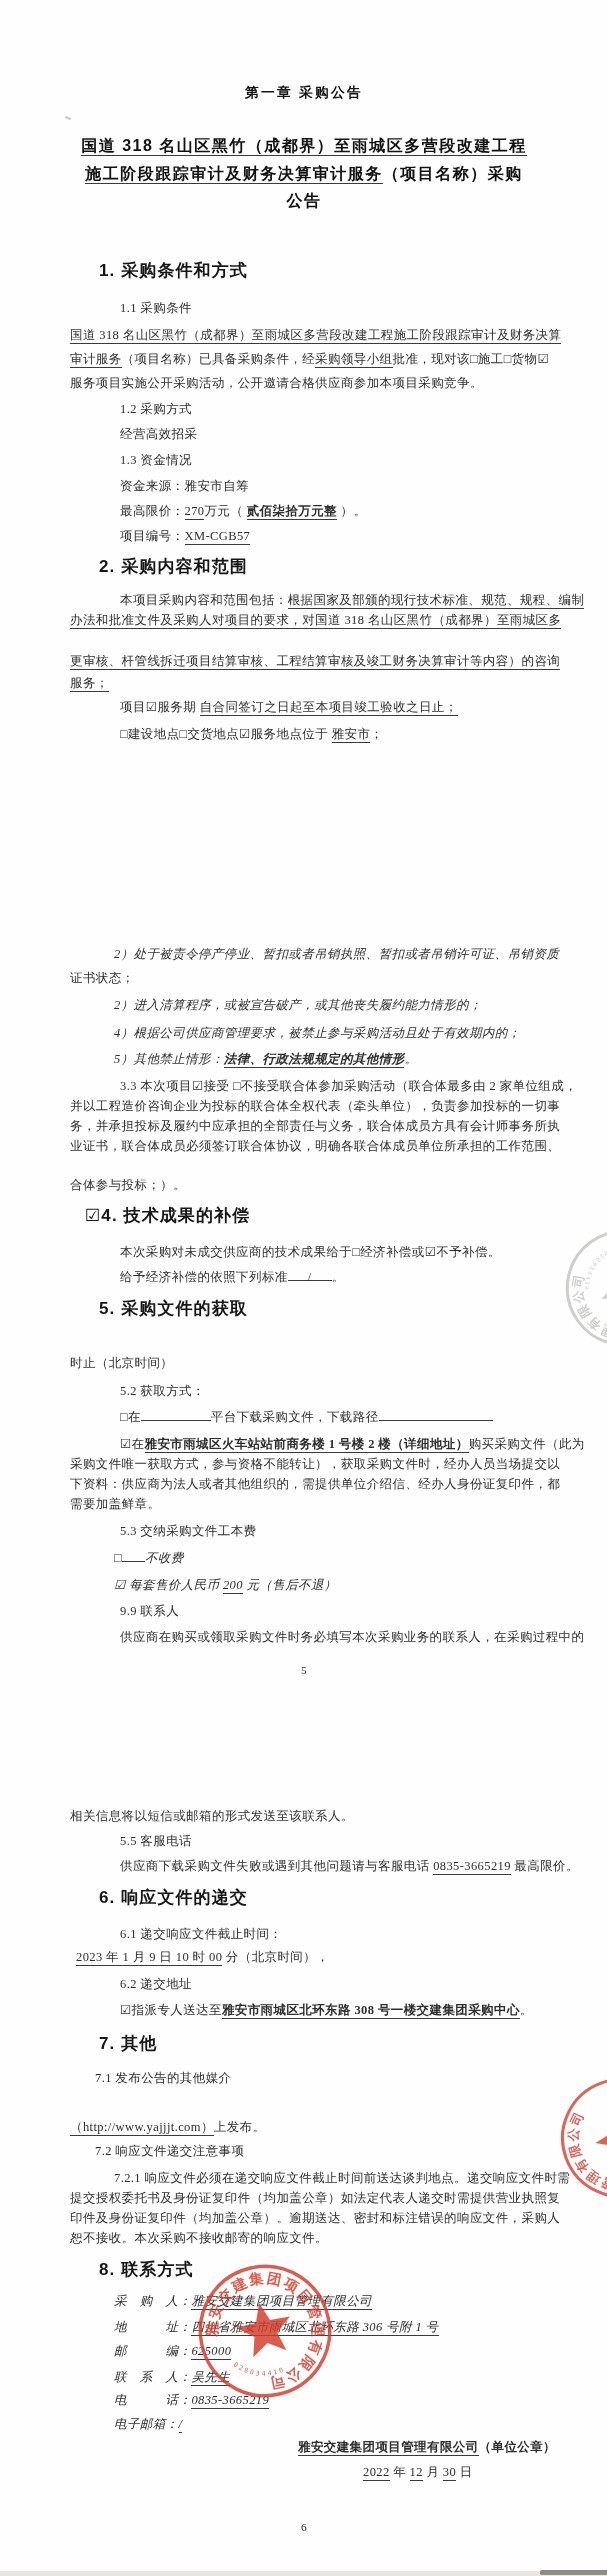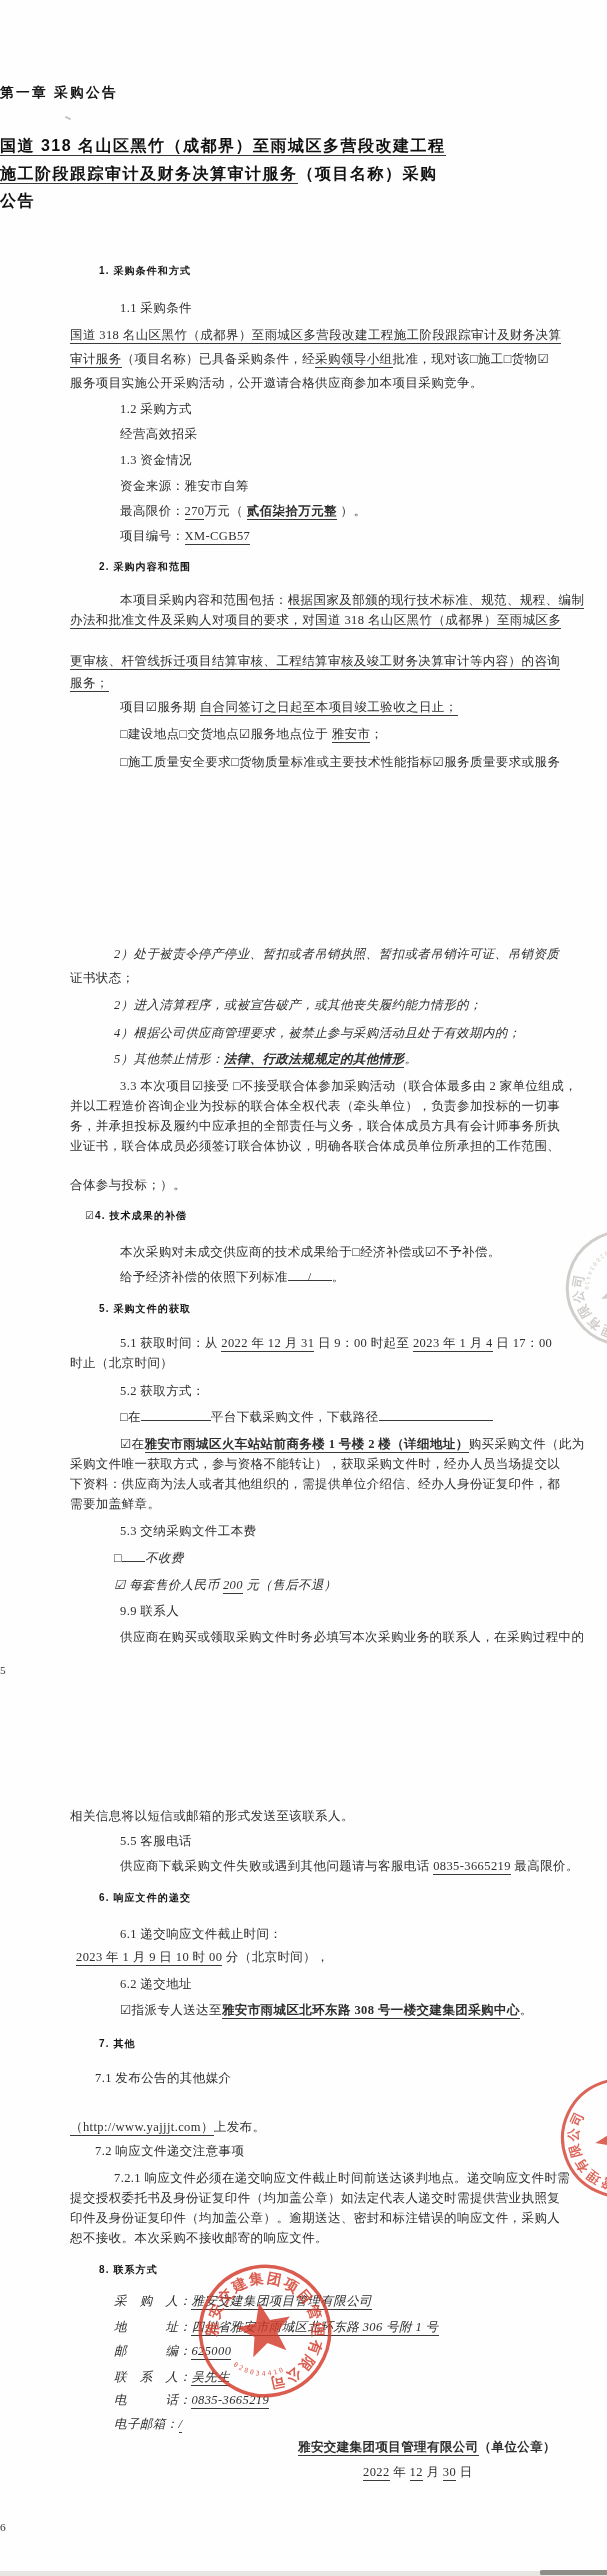--- a/index.html
+++ b/index.html
@@ -14,24 +14,24 @@
   }
   .ln{
     position:absolute;
     left:70px;
     white-space:nowrap;
     font-size:12.5px;
     line-height:16.7px;
     letter-spacing:0.4px;
     color:#2e2e2e;
   }
-  .c{left:0;right:0;}
+  .c{left:0;right:0;text-align:center;}
   .in{left:120px;}          
   .it{left:114px;font-style:italic;}          
-  .sh{left:99px;font-family:"Liberation Sans","DejaVu Sans",sans-serif;font-size:10px;font-weight:bold;letter-spacing:1.1px;color:#161616;}
+  .sh{left:99px;font-family:"Liberation Sans","DejaVu Sans",sans-serif;font-size:17px;font-weight:bold;letter-spacing:1.1px;color:#161616;}
   .chapter{font-family:"Liberation Sans","DejaVu Sans",sans-serif;font-size:13.7px;font-weight:bold;letter-spacing:2.3px;color:#151515;}
   .tl{font-family:"Liberation Sans","DejaVu Sans",sans-serif;font-size:16px;font-weight:bold;letter-spacing:1.5px;color:#111;}
   .u{border-bottom:1.1px solid #3a3a3a;padding-bottom:0.8px;}
   .bcn{font-weight:bold;}
   .blank{display:inline-block;border-bottom:1.1px solid #3a3a3a;height:11.4px;vertical-align:baseline;}
   .bl-90{width:70px;} .bl-150{width:114px;} .bl-28{width:23px;}
   .bl-slash{width:44px;text-align:center;}
   .sp span{letter-spacing:5px;}
   .pageno{font-size:11.4px;color:#333;}
   .stamp{position:absolute;pointer-events:none;}
@@ -67,39 +67,37 @@
   <div class="ln in" style="top:503px"><span>最高限价：</span><span class="u">270</span><span>万元（ </span><span class="u bcn">贰佰柒拾万元整</span><span> ）。</span></div>
   <div class="ln in" style="top:528px"><span>项目编号：</span><span class="u">XM-CGB57</span></div>
 
   <div class="ln sh" style="top:559px">2. 采购内容和范围</div>
   <div class="ln in" style="top:592px"><span>本项目采购内容和范围包括：</span><span class="u">根据国家及部颁的现行技术标准、规范、规程、编制</span></div>
   <div class="ln" style="top:612px"><span class="u">办法和批准文件及采购人对项目的要求，对国道 318 名山区黑竹（成都界）至雨城区多</span></div>
   <div class="ln" style="top:653px"><span class="u">更审核、杆管线拆迁项目结算审核、工程结算审核及竣工财务决算审计等内容）的咨询</span></div>
   <div class="ln" style="top:675px"><span class="u">服务；</span></div>
   <div class="ln in" style="top:699px"><span>项目☑服务期 </span><span class="u">自合同签订之日起至本项目竣工验收之日止；</span></div>
   <div class="ln in" style="top:726px"><span>□建设地点□交货地点☑服务地点位于 </span><span class="u">雅安市</span><span>；</span></div>
-  <div class="ln in" style="top:754px">□施工质量安全要求□货物质量标准或主要技术性能指标☑服务质量要求或服务</div>
 
   <div class="ln it" style="top:946px">2）处于被责令停产停业、暂扣或者吊销执照、暂扣或者吊销许可证、吊销资质</div>
   <div class="ln" style="top:970px">证书状态；</div>
   <div class="ln it" style="top:997px">2）进入清算程序，或被宣告破产，或其他丧失履约能力情形的；</div>
   <div class="ln it" style="top:1025px">4）根据公司供应商管理要求，被禁止参与采购活动且处于有效期内的；</div>
   <div class="ln it" style="top:1051px"><span>5）其他禁止情形：</span><span class="u bcn">法律、行政法规规定的其他情形</span><span>。</span></div>
   <div class="ln in" style="top:1078px">3.3 本次项目☑接受 □不接受联合体参加采购活动（联合体最多由 2 家单位组成，</div>
   <div class="ln" style="top:1098px">并以工程造价咨询企业为投标的联合体全权代表（牵头单位），负责参加投标的一切事</div>
   <div class="ln" style="top:1118px">务，并承担投标及履约中应承担的全部责任与义务，联合体成员方具有会计师事务所执</div>
   <div class="ln" style="top:1138px">业证书，联合体成员必须签订联合体协议，明确各联合体成员单位所承担的工作范围、</div>
   <div class="ln" style="top:1177px">合体参与投标；）。</div>
 
   <div class="ln sh" style="top:1208px;left:85px">☑4. 技术成果的补偿</div>
   <div class="ln in" style="top:1244px">本次采购对未成交供应商的技术成果给于□经济补偿或☑不予补偿。</div>
   <div class="ln in" style="top:1269px"><span>给予经济补偿的依照下列标准</span><span class="blank bl-slash">/</span><span>。</span></div>
 
   <div class="ln sh" style="top:1301px">5. 采购文件的获取</div>
-  <div class="ln in" style="top:1335px"><span>5.1 获取时间：从 </span><span class="u">2022 年 12 月 31</span><span> 日 9：00 时起至 </span><span class="u">2023 年 1 月 4</span><span> 日 17：00</span></div>
   <div class="ln" style="top:1355px">时止（北京时间）</div>
   <div class="ln in" style="top:1383px">5.2 获取方式：</div>
   <div class="ln in" style="top:1409px"><span>□在</span><span class="blank bl-90"></span><span>平台下载采购文件，下载路径</span><span class="blank bl-150"></span></div>
   <div class="ln in" style="top:1436px"><span>☑在</span><span class="u bcn">雅安市雨城区火车站站前商务楼 1 号楼 2 楼（详细地址）</span><span>购买采购文件（此为</span></div>
   <div class="ln" style="top:1456px">采购文件唯一获取方式，参与资格不能转让），获取采购文件时，经办人员当场提交以</div>
   <div class="ln" style="top:1476px">下资料：供应商为法人或者其他组织的，需提供单位介绍信、经办人身份证复印件，都</div>
   <div class="ln" style="top:1496px">需要加盖鲜章。</div>
   <div class="ln in" style="top:1523px">5.3 交纳采购文件工本费</div>
   <div class="ln it" style="top:1550px"><span>□</span><span class="blank bl-28"></span><span>不收费</span></div>
   <div class="ln it" style="top:1577px"><span>☑ 每套售价人民币 </span><span class="u">200</span><span> 元（售后不退）</span></div>

